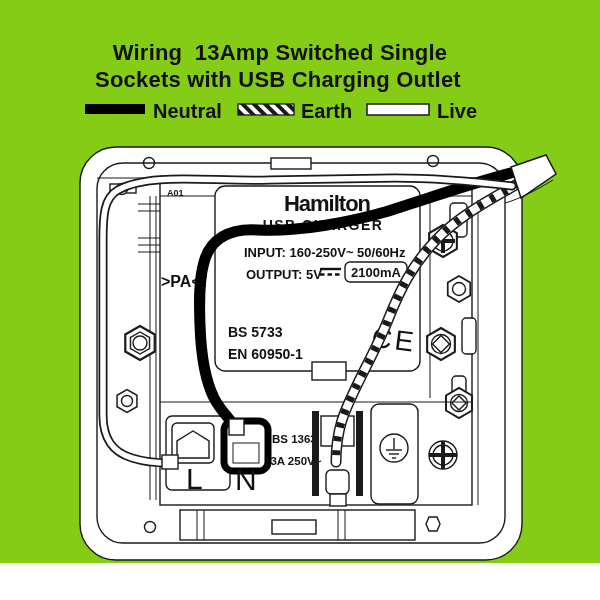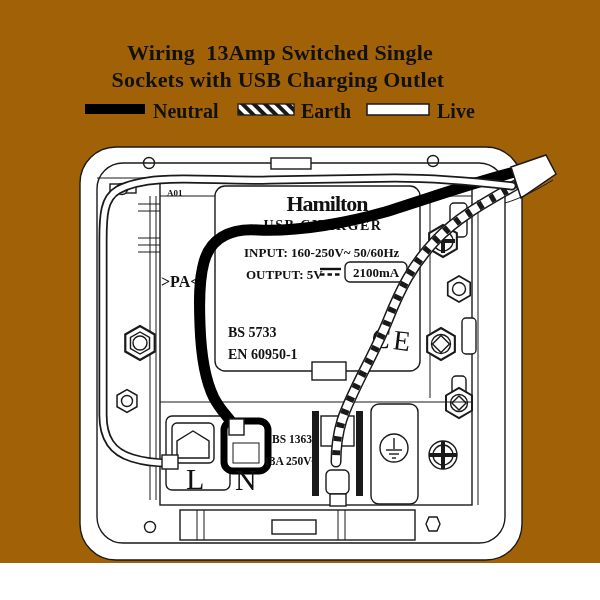--- a/index.html
+++ b/index.html
@@ -1,17 +1,17 @@
 <!DOCTYPE html>
 <html><head>
 <meta charset="utf-8">
 <style>
   html,body{margin:0;padding:0;background:#ffffff;}
   body{width:600px;height:600px;overflow:hidden;font-family:"Liberation Sans",sans-serif;}
-  #stage{width:600px;height:563px;position:relative;background:#a16207;font-family:Liberation Serif, serif;}
+  #stage{width:600px;height:563px;position:relative;background:#84cc16;}
   svg{display:block;}
   text{fill:#111;}
   .t-title{font-size:22px;font-weight:700;letter-spacing:.2px;}
   .t-legend{font-size:20px;font-weight:700;}
   .t-brand{font-size:22px;font-weight:700;letter-spacing:-1px;}
   .t-product{font-size:14px;font-weight:700;letter-spacing:1.5px;}
   .t-spec{font-size:13px;font-weight:700;}
   .t-std{font-size:14px;font-weight:700;}
   .t-ce{font-size:28px;font-weight:400;letter-spacing:3px;}
   .t-term{font-size:30px;font-weight:400;}

